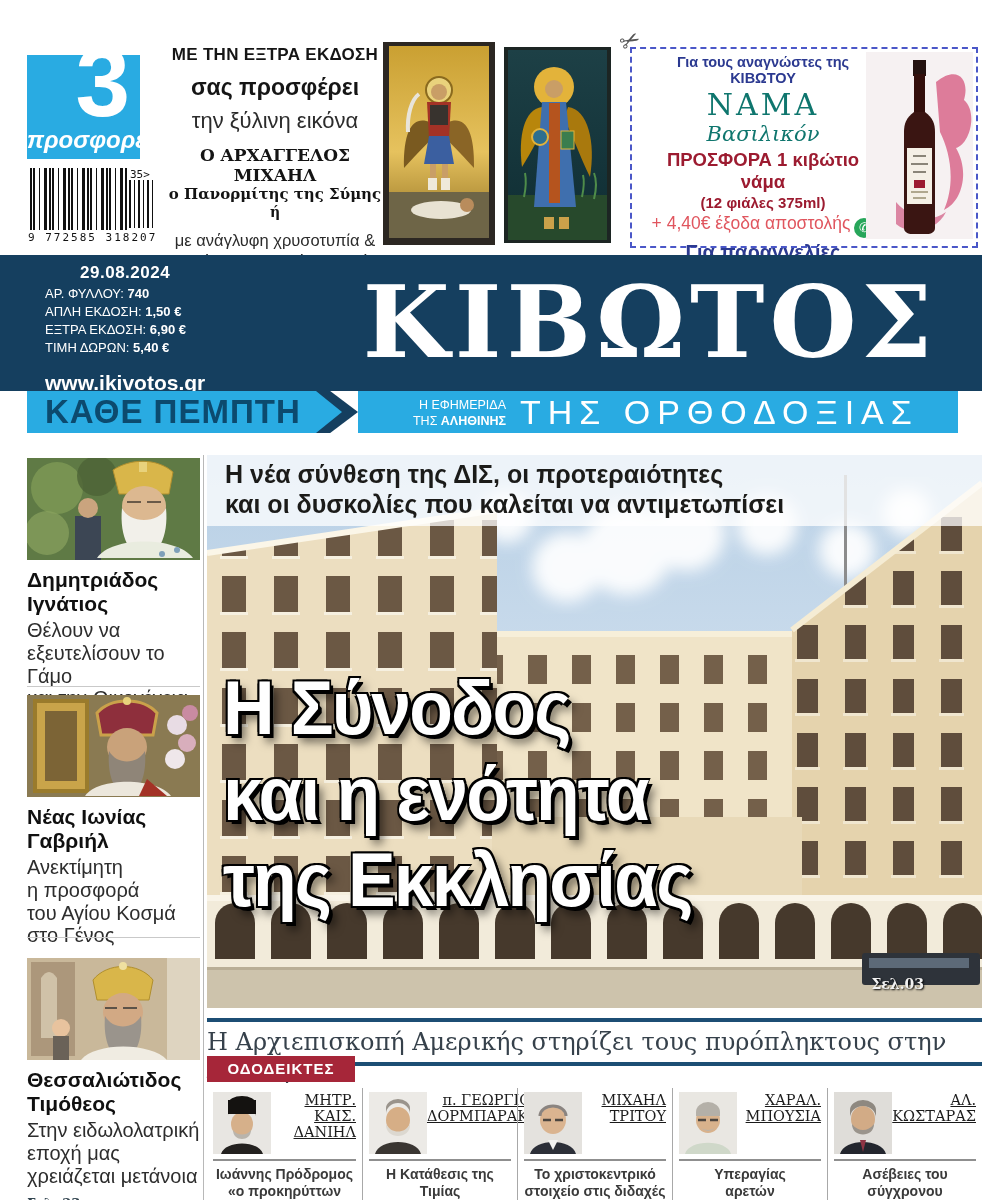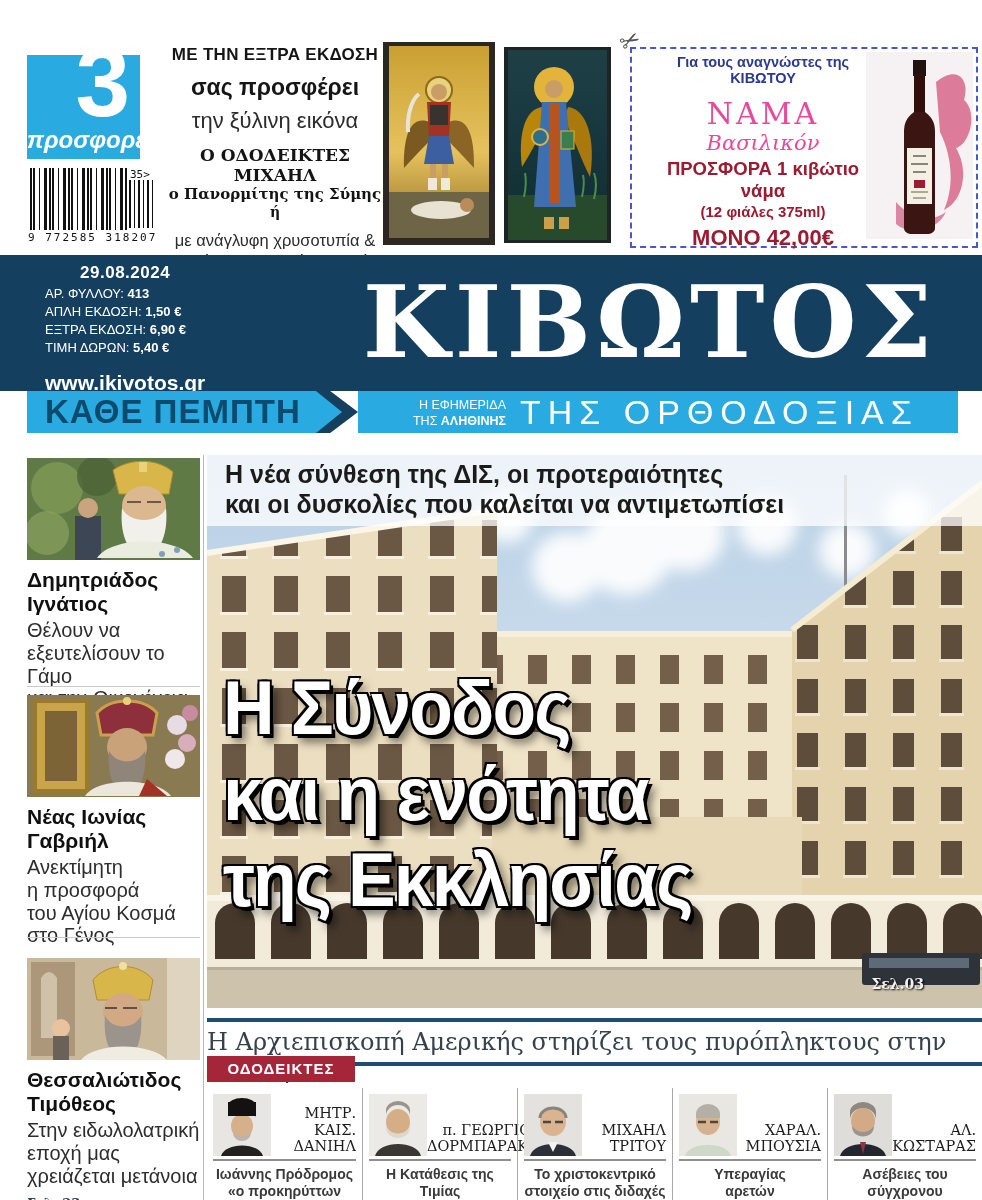--- a/index.html
+++ b/index.html
@@ -32,21 +32,21 @@
 
   .icon-frame{overflow:hidden;}
   .icon1{left:383px;top:42px;width:112px;height:203px;}
   .icon2{left:504px;top:47px;width:107px;height:196px;}
 
   
   .ad{left:630px;top:47px;width:344px;height:197px;border:2px dashed #4a57c8;background:#fff;}
   .scissors{position:absolute;left:-12px;top:-22px;font-size:24px;color:#555;transform:rotate(-28deg);}
   .ad-text{position:absolute;left:18px;top:5px;width:226px;text-align:center;}
   .ad-l1{font-size:14.5px;font-weight:bold;color:#2b3990;}
-  .ad-brand{margin-top:10px;color:#ec4899;}
+  .ad-brand{margin-top:1px;color:#0f766e;}
   .brand1{font-family:"DejaVu Serif",serif;font-size:30px;letter-spacing:3px;}
   .brand2{font-family:"DejaVu Serif",serif;font-style:italic;font-size:21px;}
   .ad-offer{font-size:18.5px;font-weight:bold;color:#9c1b30;margin-top:3px;}
   .ad-offer2{font-size:15px;font-weight:bold;color:#9c1b30;margin-top:1px;}
   .ad-price{font-size:22px;font-weight:bold;color:#9c1b30;margin-top:5px;}
   .ad-ship{font-size:17.5px;color:#e0555e;margin-top:2px;}
   .phone-ic{display:inline-block;width:20px;height:20px;border-radius:50%;background:#27a65a;
             color:#fff;font-size:13px;line-height:20px;text-align:center;vertical-align:-3px;margin-left:4px;}
   .ad-orders{font-size:20px;font-weight:bold;color:#2b3990;margin-top:3px;}
   .ad-foot{font-size:11.5px;font-weight:bold;color:#45399a;margin-top:4px;}
@@ -99,21 +99,21 @@
   .subhead{left:207px;top:1028px;width:775px;font-family:"DejaVu Serif",serif;font-size:24px;color:#36414b;}
   .subhead .pg{font-size:13px;font-weight:bold;margin-left:12px;}
   .rule2{left:207px;top:1062px;width:775px;height:4px;background:#1c4e74;}
   .section-label{left:207px;top:1056px;width:148px;height:26px;background:#a62639;color:#fff;
       font-size:15px;font-weight:bold;text-align:center;line-height:26px;letter-spacing:1px;}
 
   
   .columnists{left:207px;top:1088px;width:775px;height:112px;display:flex;}
   .col{width:155px;box-sizing:border-box;padding:4px 6px 0;border-left:1px solid #a8a8a8;}
   .col:first-child{border-left:none;}
-  .col-top{display:flex;height:64px;align-items:flex-end;}
+  .col-top{display:flex;height:64px;align-items:flex-start;text-decoration:underline;}
   .col-photo{width:58px;height:62px;flex:none;overflow:hidden;}
   .col-name{flex:1;text-align:right;font-family:"DejaVu Serif",serif;font-size:14.5px;
       line-height:1.12;color:#1c1c1c;padding-bottom:2px;}
   .col-rule{height:2px;background:#8f8f8f;margin-top:3px;}
   .col-title{text-align:center;font-size:14px;font-weight:bold;color:#3a3a3a;line-height:1.18;margin-top:5px;}
 </style>
 </head>
 <body>
 
 <div class="page">
@@ -126,21 +126,21 @@
     <div class="bc-main"></div>
     <div class="bc-digits">9 772585 318207</div>
     <div class="bc-addon-num">35&gt;</div>
     <div class="bc-addon"></div>
   </div>
 
   <div class="abs promo-text">
     <div class="pt-head">ΜΕ ΤΗΝ ΕΞΤΡΑ ΕΚΔΟΣΗ</div>
     <div class="pt-offer">σας προσφέρει</div>
     <div class="pt-icon-line">την ξύλινη εικόνα</div>
-    <div class="pt-title">Ο ΟΔΟΔΕΙΚΤΕΣ ΜΙΧΑΗΛ</div>
+    <div class="pt-title">Ο ΑΡΧΑΓΓΕΛΟΣ ΜΙΧΑΗΛ</div>
     <div class="pt-sub">ο Πανορμίτης της Σύμης</div>
     <div class="pt-or">ή</div>
     <div class="pt-foot pre">με ανάγλυφη χρυσοτυπία &amp;
 απόσπασμα από την Ιερή Ακολουθία</div>
   </div>
 
   <div class="abs icon1 icon-frame">
     <svg width="112" height="203" viewBox="0 0 112 203">
       <defs>
           <linearGradient id="goldbg" x1="0" y1="0" x2="0" y2="1">
@@ -196,21 +196,20 @@
   <div class="abs ad">
     <span class="scissors">✂</span>
     <div class="ad-text">
       <div class="ad-l1">Για τους αναγνώστες της ΚΙΒΩΤΟΥ</div>
       <div class="ad-brand">
         <span class="brand1">ΝΑΜΑ</span>
         <span class="brand2">Βασιλικόν</span>
       </div>
       <div class="ad-offer">ΠΡΟΣΦΟΡΑ 1 κιβώτιο νάμα</div>
       <div class="ad-offer2">(12 φιάλες 375ml)</div>
-      <div class="ad-price">ΜΟΝΟ 42,00€</div>
       <div class="ad-ship"><span>+ 4,40€ έξοδα αποστολής</span><span class="phone-ic">✆</span></div>
       <div class="ad-orders">Για παραγγελίες 2106923211</div>
       <div class="ad-foot">αποστολή σε όλη την Ελλάδα με αντικαταβολή</div>
     </div>
     <div class="ad-bottle">
       <svg width="107" height="187" viewBox="0 0 107 187">
         <path d="M70,30 C92,12 104,28 98,48 C112,60 104,92 90,96 C104,120 96,150 78,158 C90,130 84,100 74,80 Z" fill="#d4547c" opacity=".75"></path>
         <path d="M30,150 C44,166 64,172 80,160 C70,180 44,184 30,172 Z" fill="#c9406e" opacity=".6"></path>
         <rect x="47" y="8" width="13" height="16" fill="#241210"></rect>
         <rect x="48" y="22" width="11" height="42" fill="#330f0c"></rect>
@@ -219,21 +218,21 @@
         <path d="M47,104 h13 M45,112 h17 M47,120 h13" stroke="#8a8578" stroke-width="2"></path>
         <rect x="48" y="128" width="11" height="8" fill="#9c1b30"></rect>
         <path d="M45,140 h17 M47,146 h13" stroke="#b0a88f" stroke-width="2"></path>
       </svg>
     </div>
   </div>
 
   <div class="abs masthead">
     <div class="mi">
       <div class="mi-date">29.08.2024</div>
-      <div class="mi-line"><span>ΑΡ. ΦΥΛΛΟΥ:</span> <b>413</b></div>
+      <div class="mi-line"><span>ΑΡ. ΦΥΛΛΟΥ:</span> <b>740</b></div>
       <div class="mi-line"><span>ΑΠΛΗ ΕΚΔΟΣΗ:</span> <b>1,50 €</b></div>
       <div class="mi-line"><span>ΕΞΤΡΑ ΕΚΔΟΣΗ:</span> <b>6,90 €</b></div>
       <div class="mi-line"><span>ΤΙΜΗ ΔΩΡΩΝ:</span> <b>5,40 €</b></div>
       <div class="mi-web">www.ikivotos.gr</div>
     </div>
     <div class="mast-title">ΚΙΒΩΤΟΣ</div>
   </div>
 
   <div class="abs freq-chev"></div>
   <div class="abs freq">

